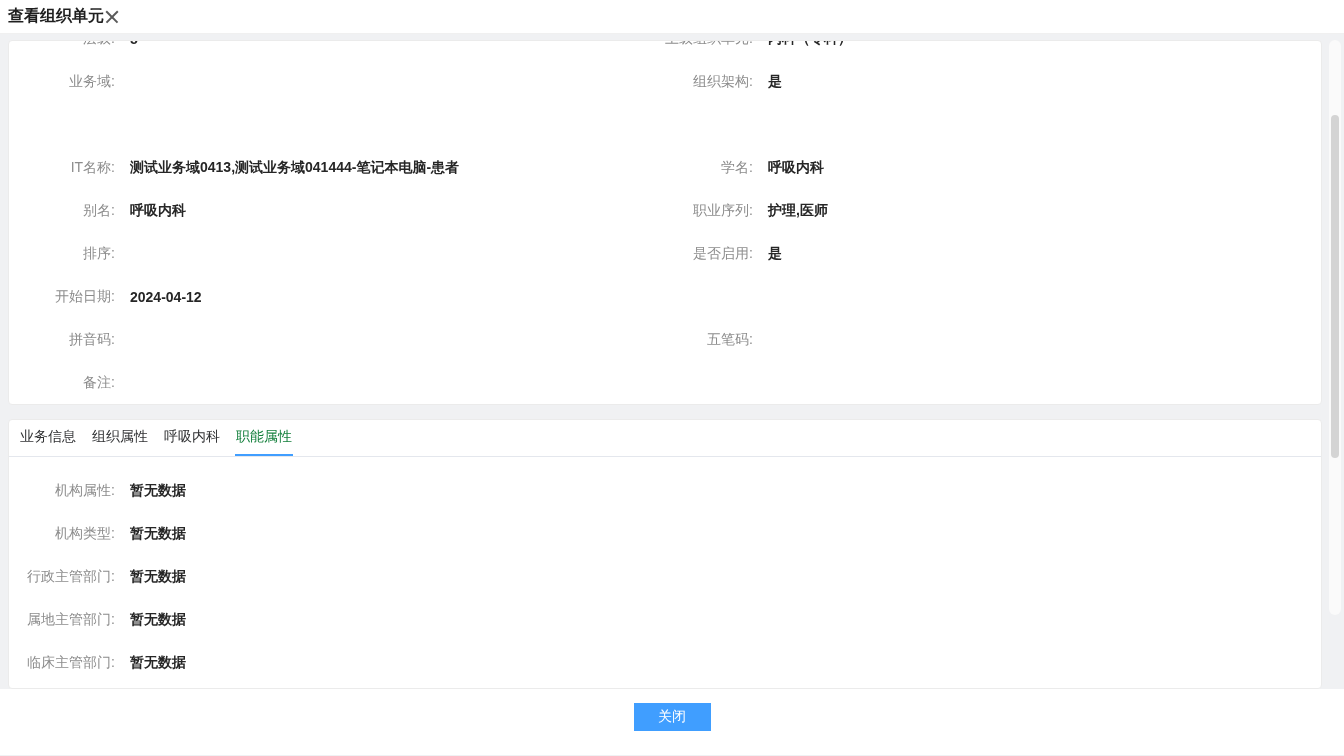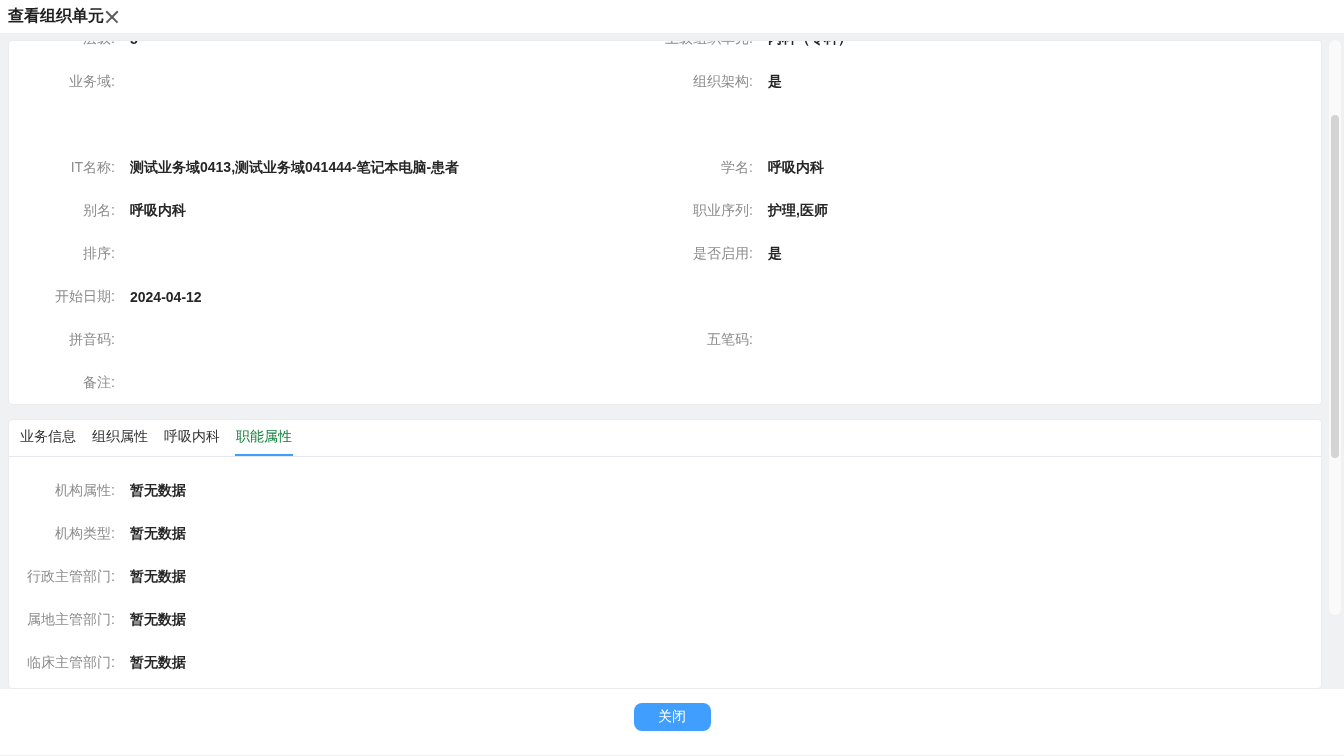--- a/index.html
+++ b/index.html
@@ -103,21 +103,21 @@
     height: 66px;
     background: #fff;
     display: flex;
     justify-content: center;
   }
   .btn-primary {
     margin-top: 14px;
     width: 77px; height: 28px;
     background: #409eff;
     border: none;
-    border-radius: 8px;
+    border-radius: 0;
     color: #fff;
     font-size: 14px;
     font-family: inherit;
     cursor: pointer;
   }
 
   
   .scrollbar-track {
     position: absolute;
     right: 3px; top: 40px;

